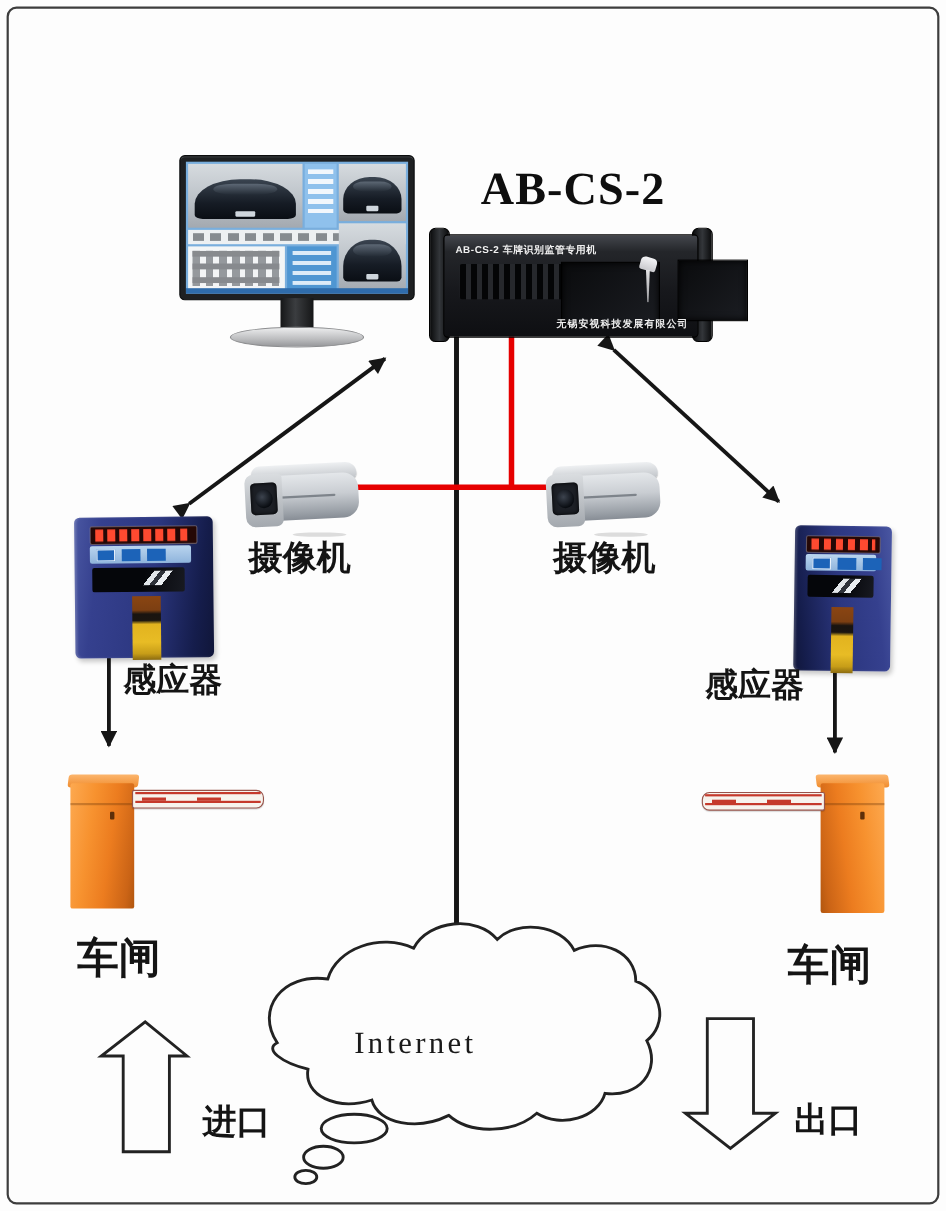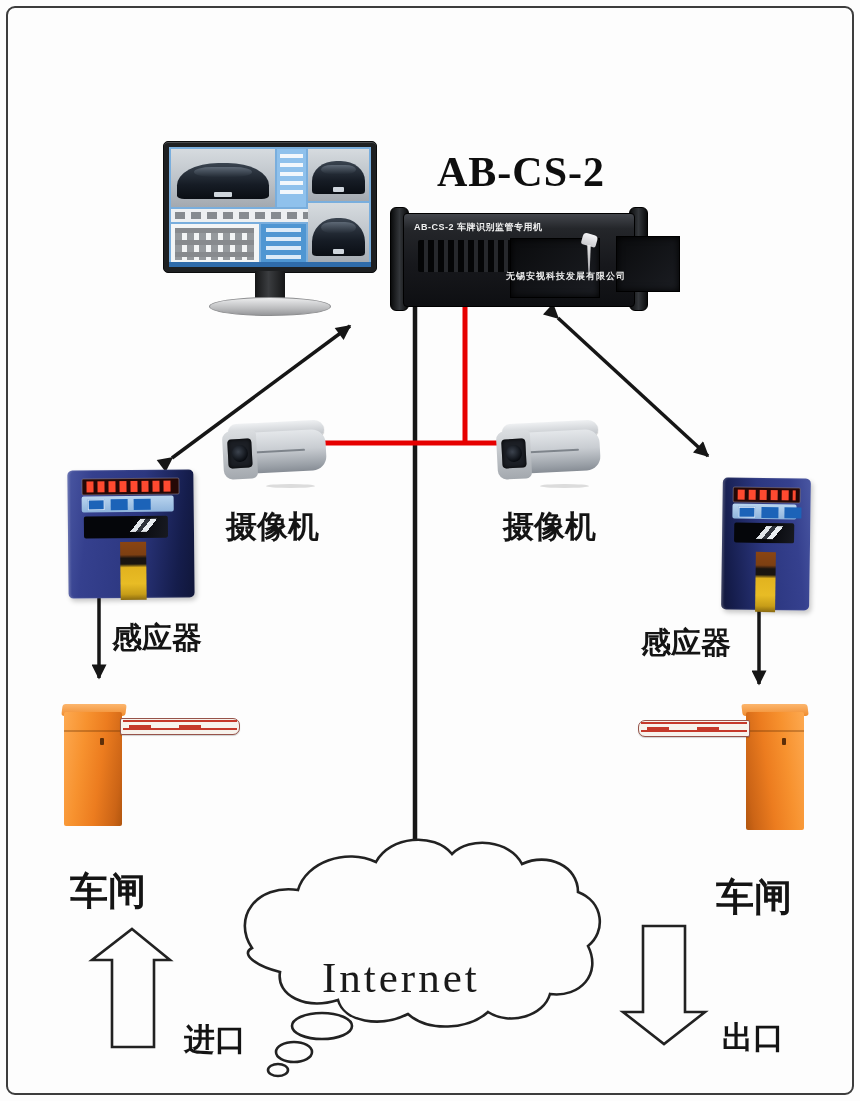--- a/index.html
+++ b/index.html
@@ -1,21 +1,21 @@
 <!DOCTYPE html>
 <html><head>
 <meta charset="utf-8">
 <style>
   html,body{margin:0;padding:0;background:#ffffff;}
   #canvas{position:relative;width:860px;height:1101px;background:#fdfdfd;overflow:hidden;
           font-family:"Liberation Sans","DejaVu Sans",sans-serif;}
   .frame{position:absolute;inset:6px;border:2px solid #3d3d3d;border-radius:9px;pointer-events:none;}
   .title{position:absolute;left:88px;top:40px;width:640px;white-space:nowrap;
          font-family:"Liberation Serif","DejaVu Serif",serif;font-weight:700;font-size:47px;color:#0f0f0f;}
-  .lbl{position:absolute;color:#141414;font-weight:700;white-space:nowrap;margin-top:20px;}
+  .lbl{position:absolute;color:#141414;font-weight:700;white-space:nowrap;}
   .serifed{font-family:"Liberation Serif","DejaVu Serif",serif;font-weight:500;}
 
   
   #wires{position:absolute;left:0;top:0;}
 
   
   .monitor{position:absolute;left:163px;top:141px;width:214px;height:174px;}
   .bezel{position:absolute;left:0;top:0;width:212px;height:130px;background:#1e2022;
          border:1px solid #0b0c0d;border-radius:5px;box-shadow:inset 0 1px 0 #4a4d50;}
   .screen{position:absolute;left:5px;top:5px;right:5px;bottom:5px;background:#79aedd;overflow:hidden;}
@@ -60,21 +60,21 @@
             background:repeating-linear-gradient(90deg,#040506 0 6px,#26282c 6px 10px);}
   .srv-recess{position:absolute;border:1px solid #000;box-shadow:inset 0 0 7px #000;
             background:linear-gradient(135deg,#0a0b0d,#1b1d22);}
   .srv-recess.l{left:106px;top:24px;width:88px;height:58px;}
   .srv-recess.r{left:212px;top:22px;width:62px;height:54px;}
   .srv-key{position:absolute;left:176px;top:20px;width:18px;height:48px;}
   .key-head{width:15px;height:12px;margin-left:2px;background:linear-gradient(180deg,#f4f4f6,#c9c9cd);
             border-radius:4px 4px 2px 2px;transform:rotate(16deg);}
   .key-stem{width:5px;height:30px;margin:-1px auto 0;background:linear-gradient(180deg,#e6e6e8,#9b9b9f);
             clip-path:polygon(15% 0,85% 0,62% 100%,38% 100%);}
-  .srv-company{position:absolute;right:8px;bottom:23px;color:#ededed;font-size:9px;font-weight:700;
+  .srv-company{position:absolute;right:8px;bottom:5px;color:#ededed;font-size:9px;font-weight:700;
             letter-spacing:1px;filter:blur(.5px);white-space:nowrap;}
 
   
   .camera{position:absolute;width:116px;height:72px;}
   .cam-visor{position:absolute;left:6px;top:4px;width:96px;height:16px;transform:rotate(-3deg);
              background:linear-gradient(180deg,#eef0f2,#bcc0c5);border-radius:8px 10px 6px 6px;
              box-shadow:0 1px 1px rgba(0,0,0,.3);}
   .cam-body{position:absolute;left:16px;top:13px;width:88px;height:41px;transform:rotate(-3deg);
              background:linear-gradient(180deg,#e4e7ea 0%,#c9cdd2 45%,#9aa0a7 85%,#878d95 100%);
              border-radius:8px 14px 14px 8px;}
@@ -262,16 +262,16 @@
     <div class="g-arm"></div>
   </div>
   <div class="gate right" style="left:608px;top:700px;width:200px;height:136px;">
     <div class="g-lid"></div>
     <div class="g-cab"></div>
     <div class="g-arm"></div>
   </div>
   <div class="lbl" style="left:70px;top:846px;font-size:38px;">车闸</div>
   <div class="lbl" style="left:716px;top:852px;font-size:38px;">车闸</div>
 
-  <div class="lbl serifed" style="left:322px;top:933px;font-size:43px;letter-spacing:3px;color:#1a1a1a;">Internet</div>
+  <div class="lbl serifed" style="left:322px;top:933px;font-size:28px;letter-spacing:3px;color:#1a1a1a;">Internet</div>
   <div class="lbl" style="left:184px;top:999px;font-size:31px;">进口</div>
   <div class="lbl" style="left:722px;top:997px;font-size:31px;">出口</div>
 </div>
 
 </body></html>

